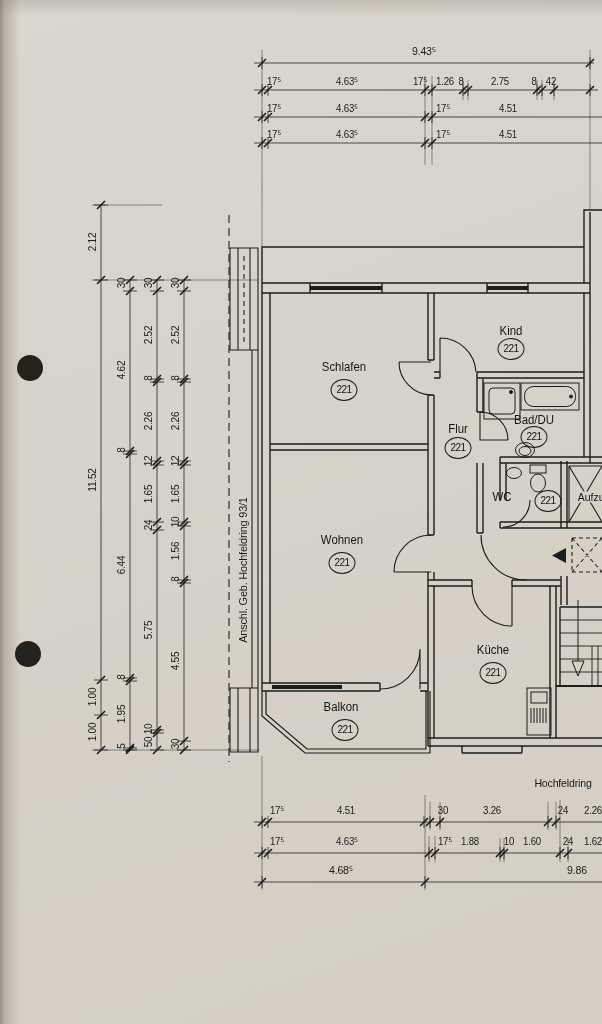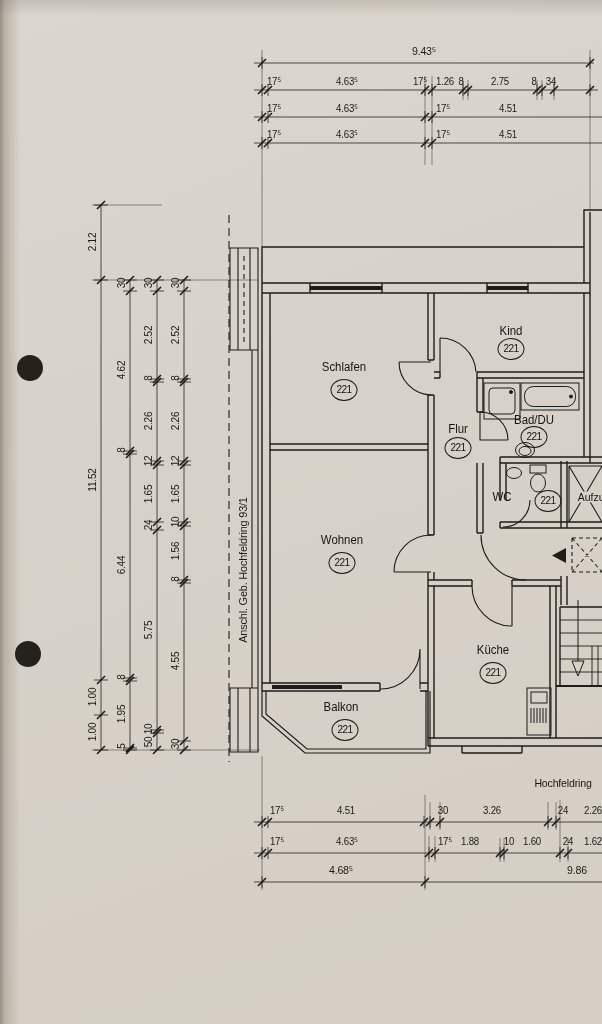--- a/index.html
+++ b/index.html
@@ -148,21 +148,21 @@
 </svg>
 
 <div class="lbl big" style="left:424px;top:52px">9.43⁵</div>
 <div class="lbl" style="left:274px;top:81px">17⁵</div>
 <div class="lbl" style="left:347px;top:81px">4.63⁵</div>
 <div class="lbl" style="left:420px;top:81px">17⁵</div>
 <div class="lbl" style="left:445px;top:81px">1.26</div>
 <div class="lbl" style="left:461px;top:81px">8</div>
 <div class="lbl" style="left:500px;top:81px">2.75</div>
 <div class="lbl" style="left:534px;top:81px">8</div>
-<div class="lbl" style="left:551px;top:81px">34</div>
+<div class="lbl" style="left:551px;top:81px">42</div>
 <div class="lbl" style="left:274px;top:108px">17⁵</div>
 <div class="lbl" style="left:347px;top:108px">4.63⁵</div>
 <div class="lbl" style="left:443px;top:108px">17⁵</div>
 <div class="lbl" style="left:508px;top:108px">4.51</div>
 <div class="lbl" style="left:274px;top:134px">17⁵</div>
 <div class="lbl" style="left:347px;top:134px">4.63⁵</div>
 <div class="lbl" style="left:443px;top:134px">17⁵</div>
 <div class="lbl" style="left:508px;top:134px">4.51</div>
 
 <div class="vlbl" style="left:92px;top:242px">2.12</div>

